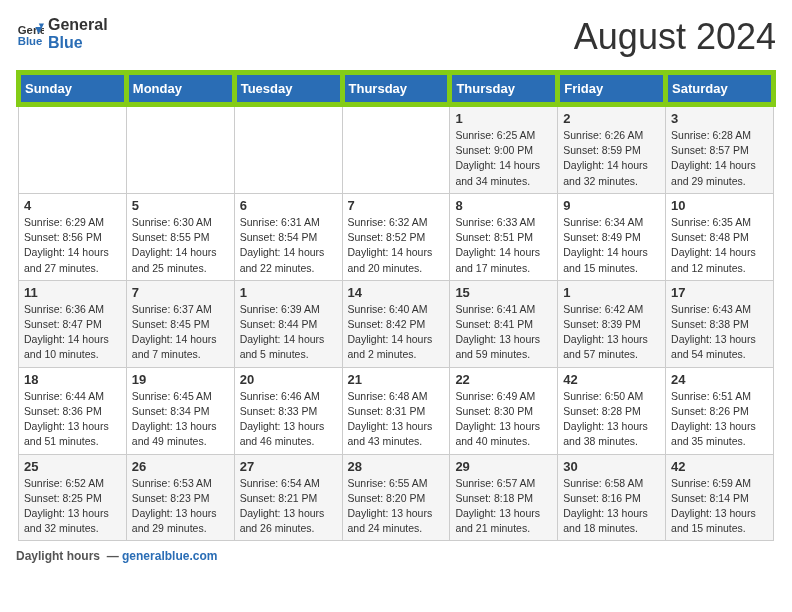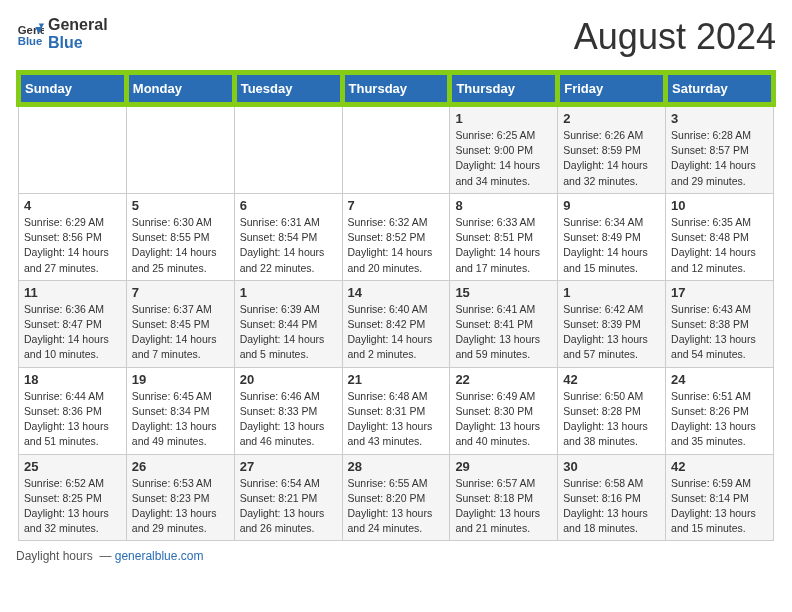--- a/index.html
+++ b/index.html
@@ -78,20 +78,21 @@
       line-height: 1.45;
     }
     .empty-cell {
       background: #fff !important;
     }
     .footer-note {
       margin-top: 8px;
       font-size: 12px;
       color: #555;
       text-align: left;
+      font-weight: bold;
     }
     .footer-note a {
       color: #2a6db5;
       text-decoration: none;
     }
   </style>
 </head>
 <body>
 
 <div class="header-area">

